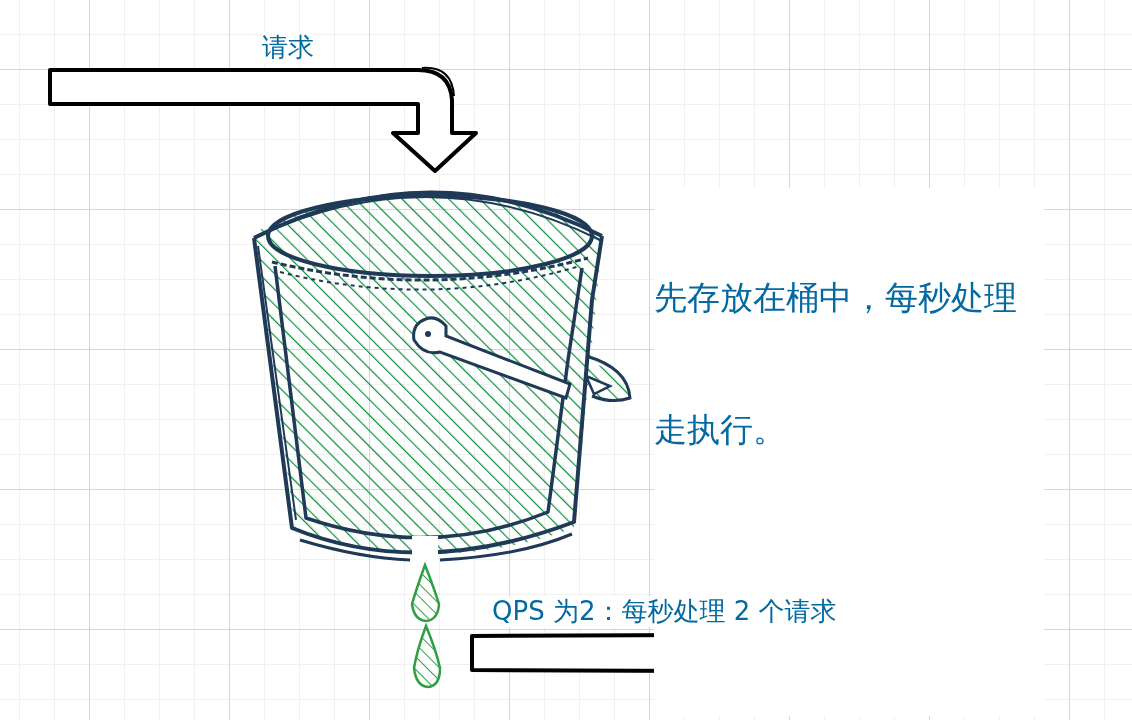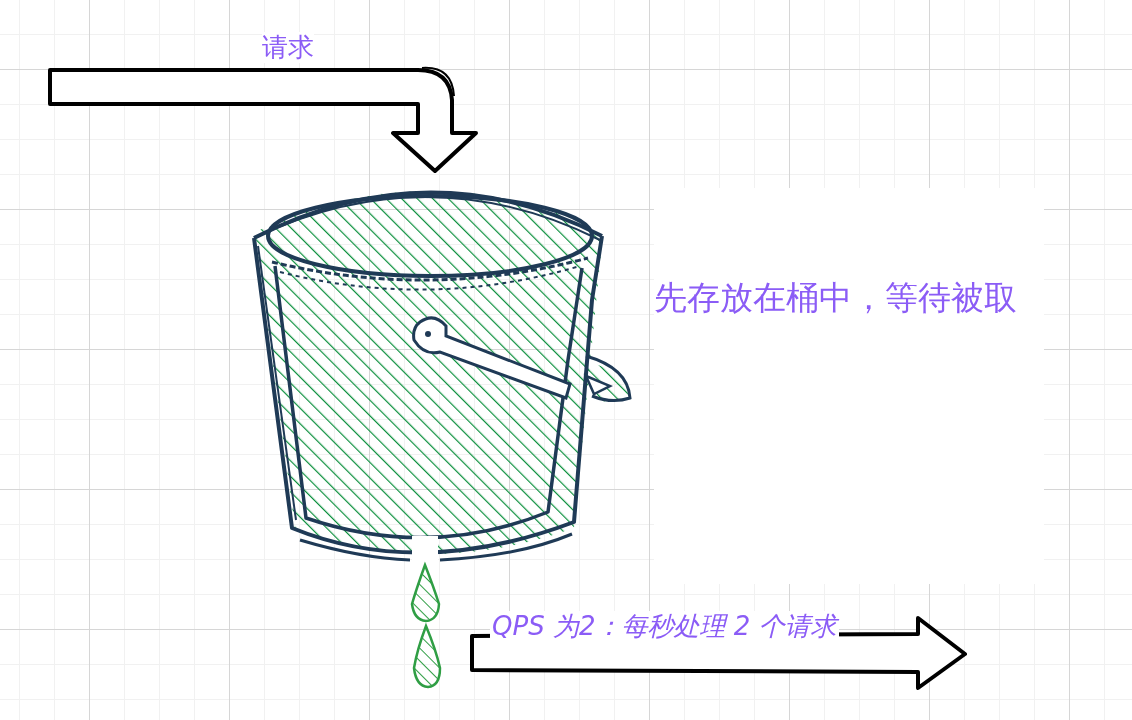--- a/index.html
+++ b/index.html
@@ -7,26 +7,26 @@
     font-family:"DejaVu Sans","Liberation Sans",sans-serif;}
   .grid{position:absolute;inset:0;
     background-image:
       linear-gradient(to right,#d6d6d6 1px,transparent 1px),
       linear-gradient(to bottom,#d6d6d6 1px,transparent 1px),
       linear-gradient(to right,#f1f1f1 1px,transparent 1px),
       linear-gradient(to bottom,#f1f1f1 1px,transparent 1px);
     background-size:140px 140px,140px 140px,35px 35px,35px 35px;
     background-position:89px 69px,89px 69px,19px 34px,19px 34px;}
   svg.canvas{position:absolute;left:0;top:0;}
-  .label{position:absolute;color:#8b5cf6;background:#fff;white-space:pre;line-height:1.2;}
+  .label{position:absolute;color:#0369a1;background:#fff;white-space:pre;line-height:1.2;}
   .lbl-request{left:262px;top:32px;font-size:26px;}
   .note{left:654px;top:188px;font-size:33px;line-height:44px;width:390px;background:#fff;}
   .note p{margin:0;}
   .note .gap{height:44px;}
-  .lbl-qps{left:490px;top:611px;font-size:26px;background:#fff;padding:0 2px;font-style:italic;}
+  .lbl-qps{left:490px;top:596px;font-size:26px;background:#fff;padding:0 2px;}
 </style>
 </head>
 <body>
 
 <div class="grid"></div>
 
 <svg class="canvas" width="1132" height="720" viewBox="0 0 1132 720">
   <defs>
     <pattern id="hatch" patternUnits="userSpaceOnUse" width="11" height="11" patternTransform="rotate(-45)">
       <line x1="0" y1="0" x2="0" y2="11" stroke="#0a8f3c" stroke-width="2.4"></line>
@@ -78,19 +78,20 @@
   </g>
 
   <g>
     <path d="M472 636 L918 634 L918 618 L965 654 L918 688 L918 672 L472 670 Z" fill="#fff" stroke="#000" stroke-width="4" stroke-linejoin="round"></path>
   </g>
 </svg>
 
 <div class="label lbl-request">请求</div>
 
 <div class="label note">
-  <p>先存放在桶中，等待被取</p>
+  <p>先存放在桶中，每秒处理</p>
+  <p>走执行。</p>
   <div class="gap"></div>
   
   
 </div>
 
 <div class="label lbl-qps">QPS 为2：每秒处理 2 个请求</div>
 
 </body></html>

